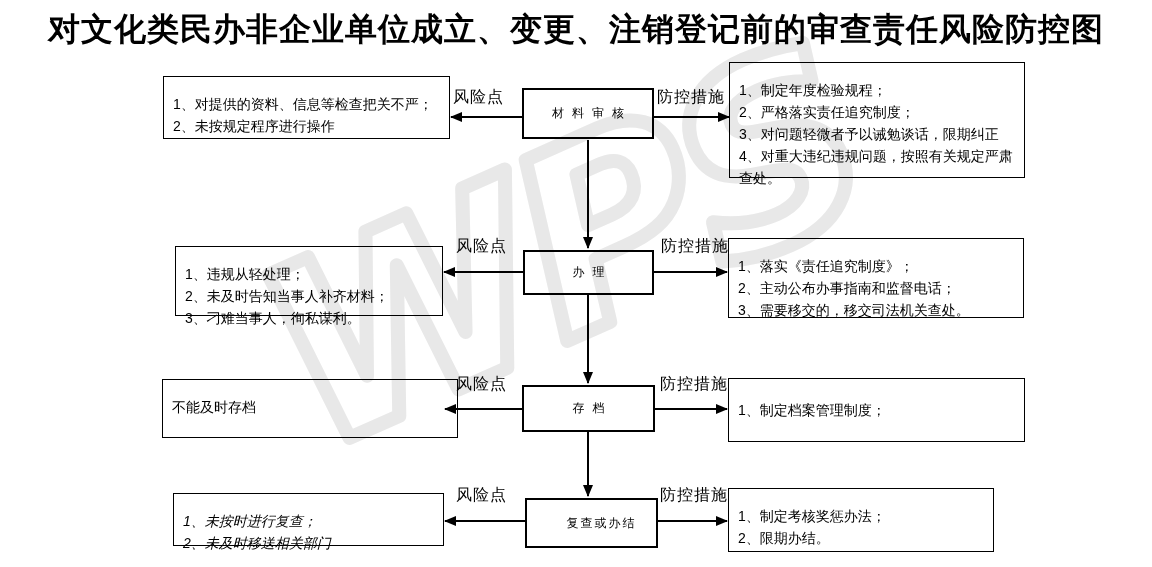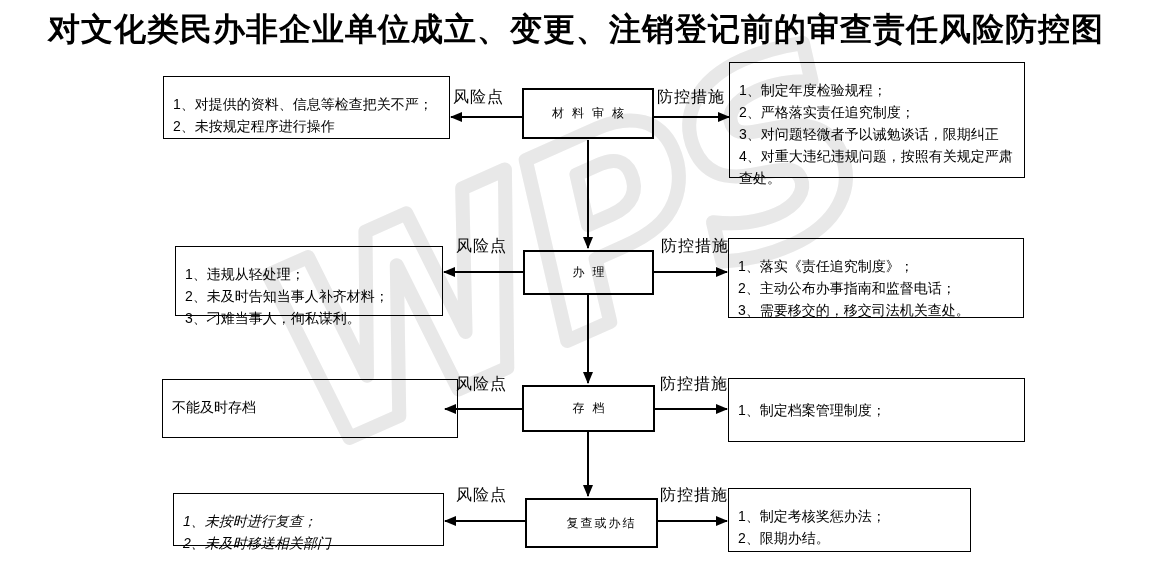--- a/index.html
+++ b/index.html
@@ -41,21 +41,21 @@
   .r2-lbl-measure{left:661px;top:236px;}
   
   .r3-left {left:162px;top:379px;width:296px;height:59px;}
   .r3-stage{left:522px;top:385px;width:133px;height:47px;}
   .r3-right{left:728px;top:378px;width:297px;height:64px;}
   .r3-lbl-risk{left:456px;top:374px;}
   .r3-lbl-measure{left:660px;top:374px;}
   
   .r4-left {left:173px;top:493px;width:271px;height:53px;font-style:italic;}
   .r4-stage{left:525px;top:498px;width:133px;height:50px;}
-  .r4-right{left:728px;top:488px;width:243px;height:64px;}
+  .r4-right{left:728px;top:488px;width:266px;height:64px;}
   .r4-lbl-risk{left:456px;top:485px;}
   .r4-lbl-measure{left:660px;top:485px;}
 </style>
 </head>
 <body>
 
 <div class="page">
 
   <svg class="wm" width="1152" height="567" viewBox="0 0 1152 567" aria-hidden="true">
     <text x="318" y="452" transform="rotate(-24 318 452)" font-family="'DejaVu Sans',sans-serif" font-size="250" font-weight="bold" font-style="italic" fill="none" stroke="#e8e8e8" stroke-width="14" stroke-linejoin="round" stroke-linecap="round" letter-spacing="-8">WPS</text>

